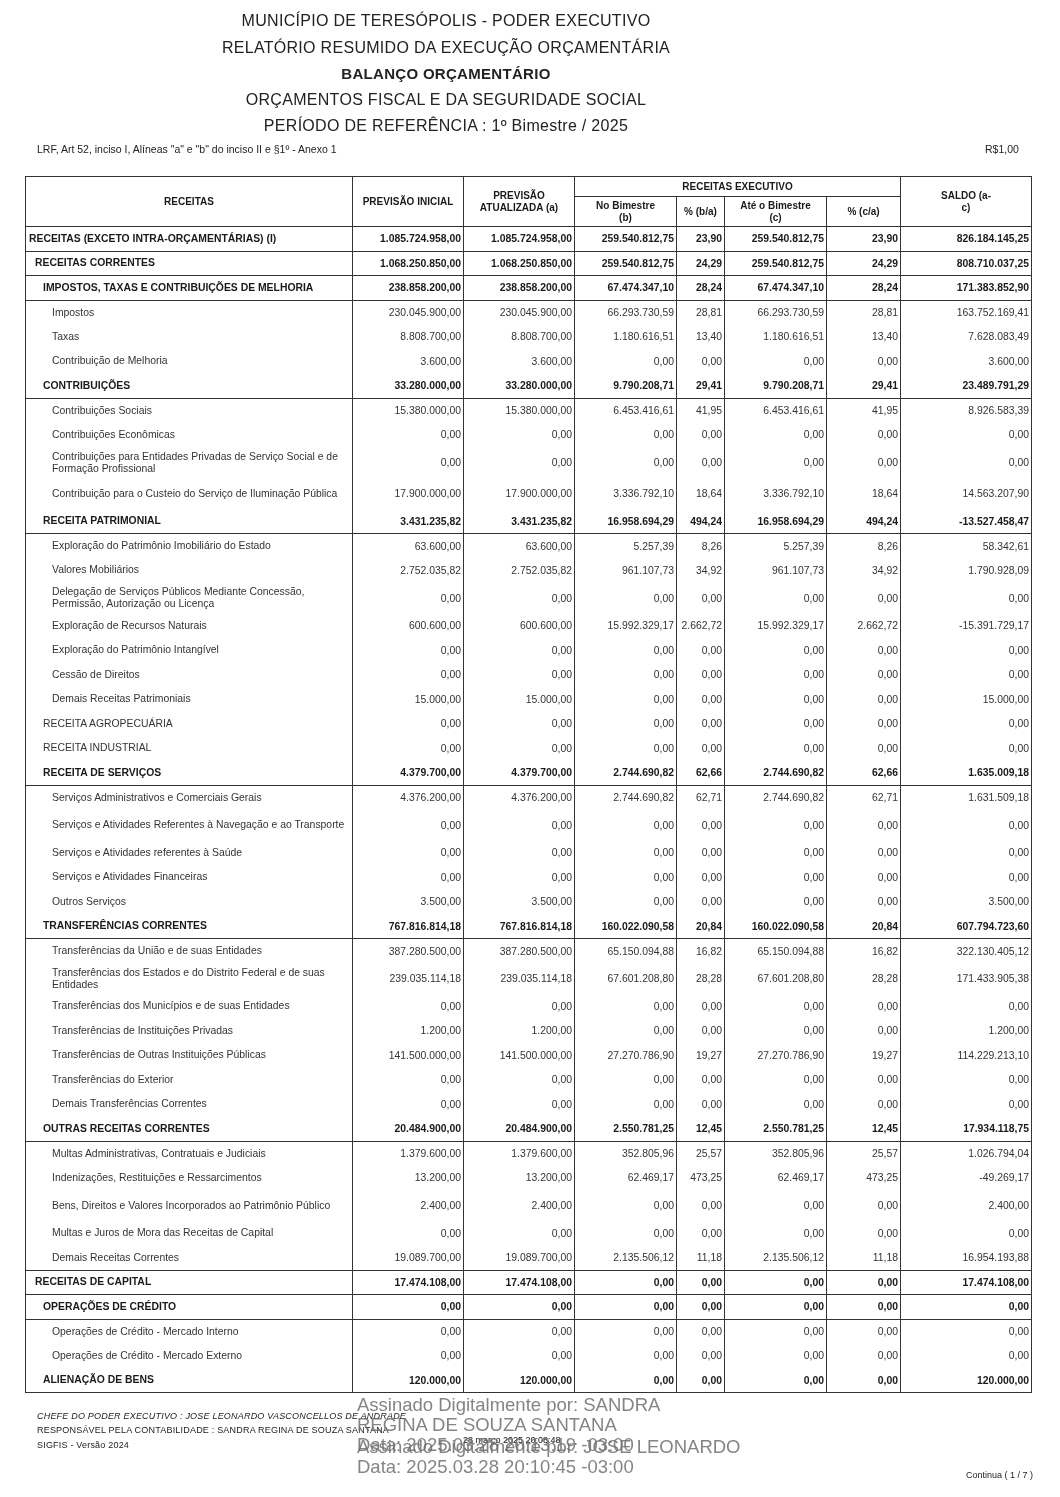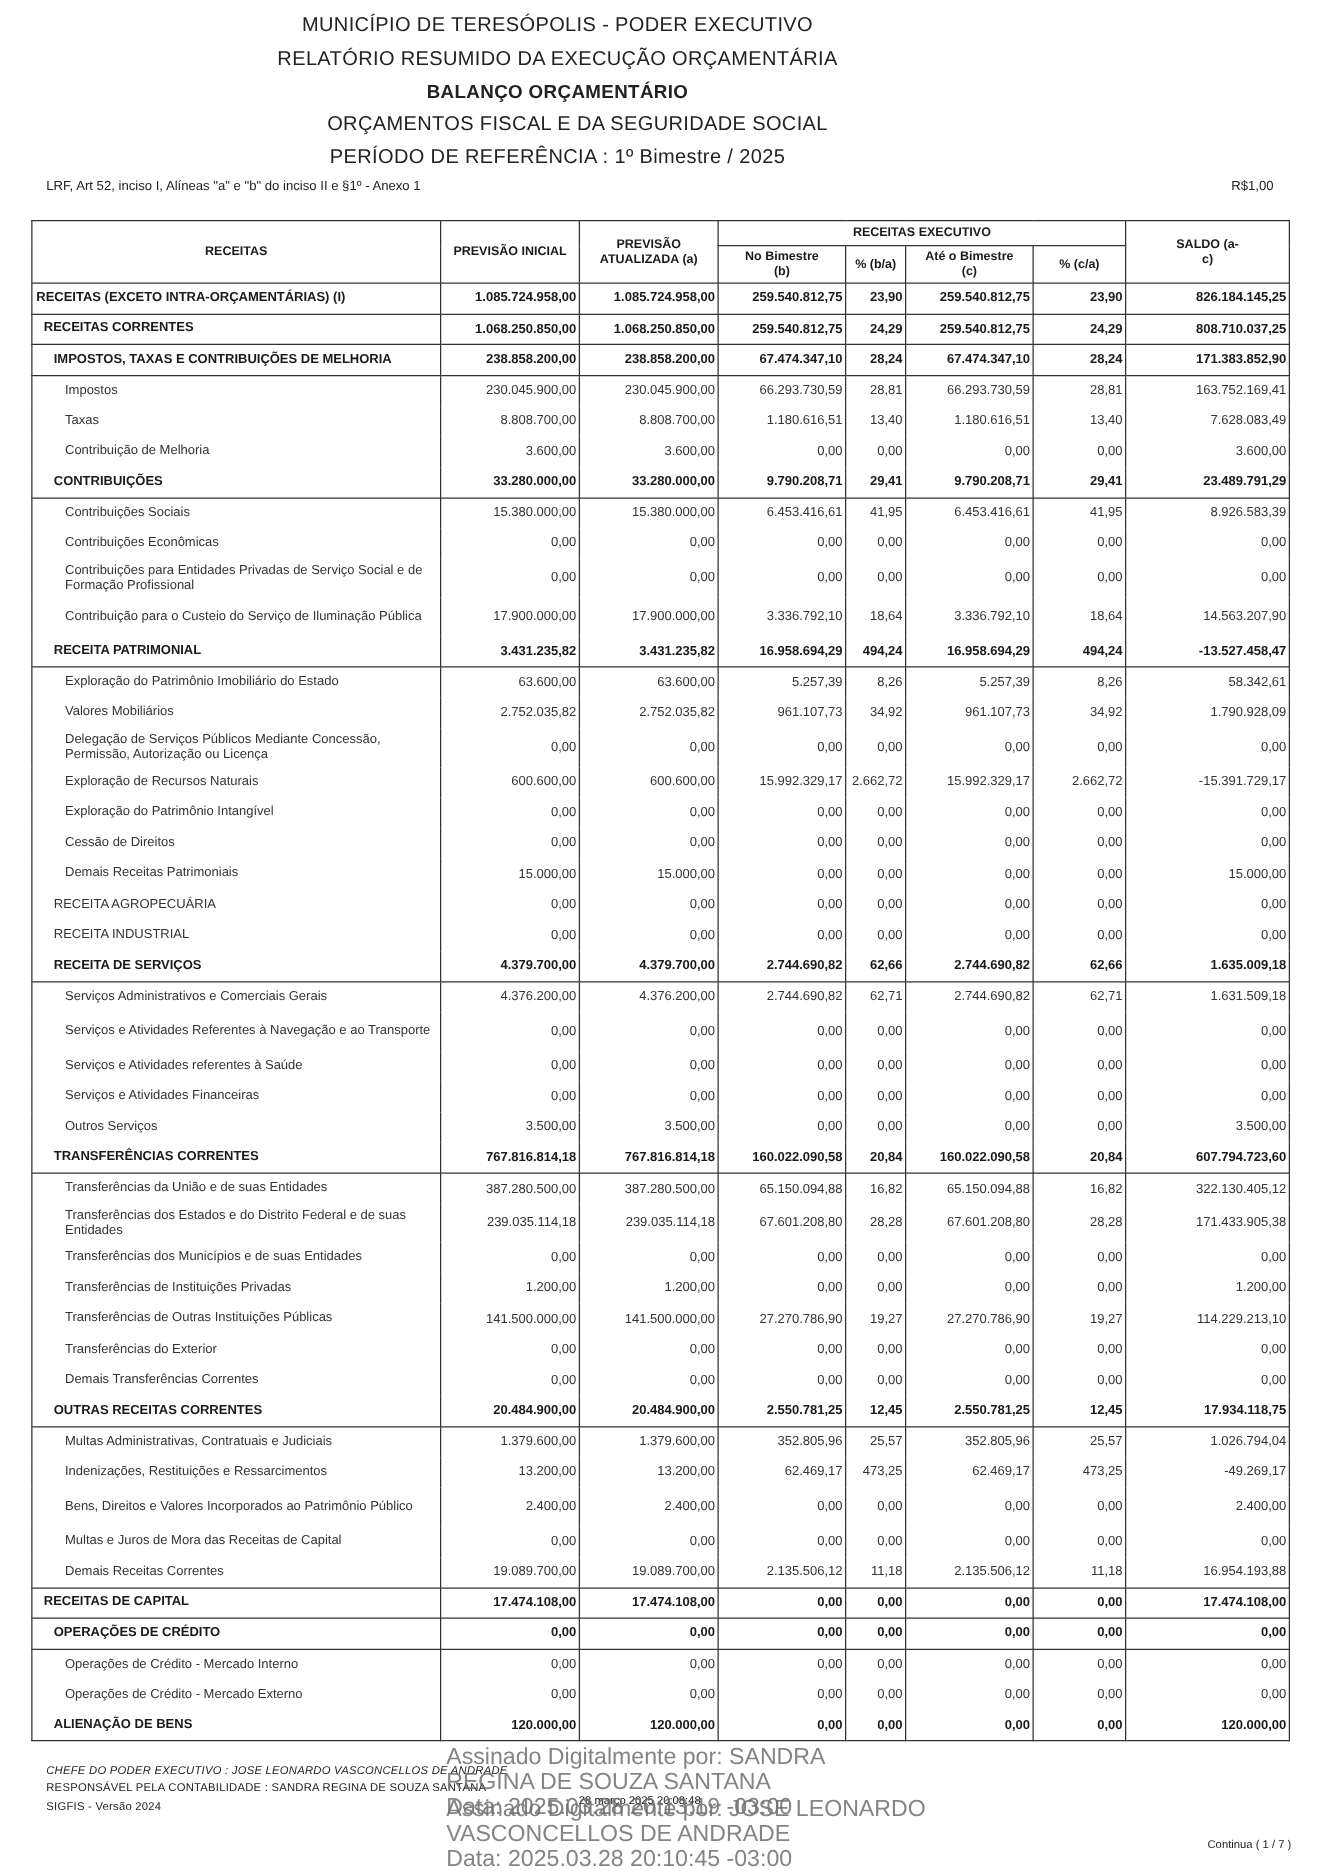--- a/index.html
+++ b/index.html
@@ -27,21 +27,21 @@
   .stamp { position: absolute; left: 463px; top: 1435px; font-size: 9px; color: #111; }
   .sig { position: absolute; font-size: 18.5px; color: rgba(110,110,110,0.85); line-height: 20px; font-family: "Liberation Sans", sans-serif; }
   .cont { position: absolute; left: 966px; top: 1470px; font-size: 9px; color: #222; }
 </style>
 </head>
 <body>
 
 <div class="hdr" style="top:12px;">MUNICÍPIO DE TERESÓPOLIS - PODER EXECUTIVO</div>
 <div class="hdr" style="top:39px;">RELATÓRIO RESUMIDO DA EXECUÇÃO ORÇAMENTÁRIA</div>
 <div class="hdr b" style="top:65px;">BALANÇO ORÇAMENTÁRIO</div>
-<div class="hdr" style="top:91px;padding-left:16px;">ORÇAMENTOS FISCAL E DA SEGURIDADE SOCIAL</div>
+<div class="hdr" style="top:91px;">ORÇAMENTOS FISCAL E DA SEGURIDADE SOCIAL</div>
 <div class="hdr" style="top:117px;">PERÍODO DE REFERÊNCIA : 1º Bimestre / 2025</div>
 <div class="sub" style="left:37px;">LRF, Art 52, inciso I, Alíneas "a" e "b" do inciso II e §1º - Anexo 1</div>
 <div class="sub" style="left:985px;">R$1,00</div>
 
 <table class="rep">
   <colgroup>
     <col style="width:327px">
       <col style="width:111px">
       <col style="width:111px">
       <col style="width:102px">
@@ -534,17 +534,16 @@
 <div class="foot" style="top:1440px;">SIGFIS - Versão 2024</div>
 <div class="stamp">28 março 2025 20:08:48</div>
 
 <div class="sig" style="left:357px;top:1395px;">
   <div>Assinado Digitalmente por: SANDRA</div>
   <div>REGINA DE SOUZA SANTANA</div>
   <div>Data: 2025.03.28 20:13:19 -03:00</div>
 </div>
 <div class="sig" style="left:357px;top:1437px;">
   <div>Assinado Digitalmente por: JOSE LEONARDO</div>
-  <div>VASCONCELLOS DE ANDRADE</div>
   <div>Data: 2025.03.28 20:10:45 -03:00</div>
 </div>
 
 <div class="cont">Continua ( 1 / 7 )</div>
 
 </body></html>

